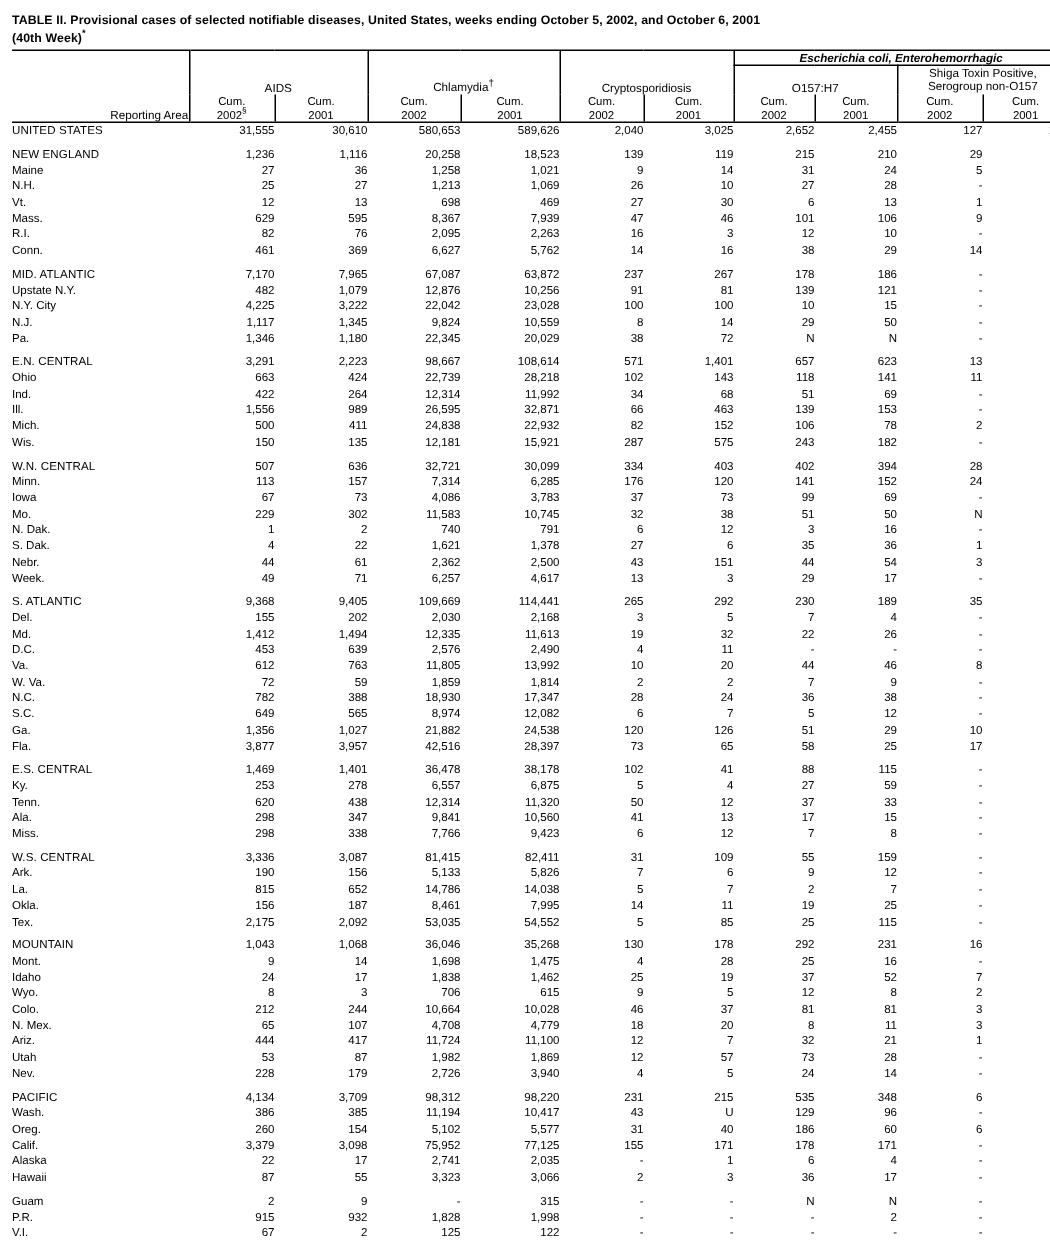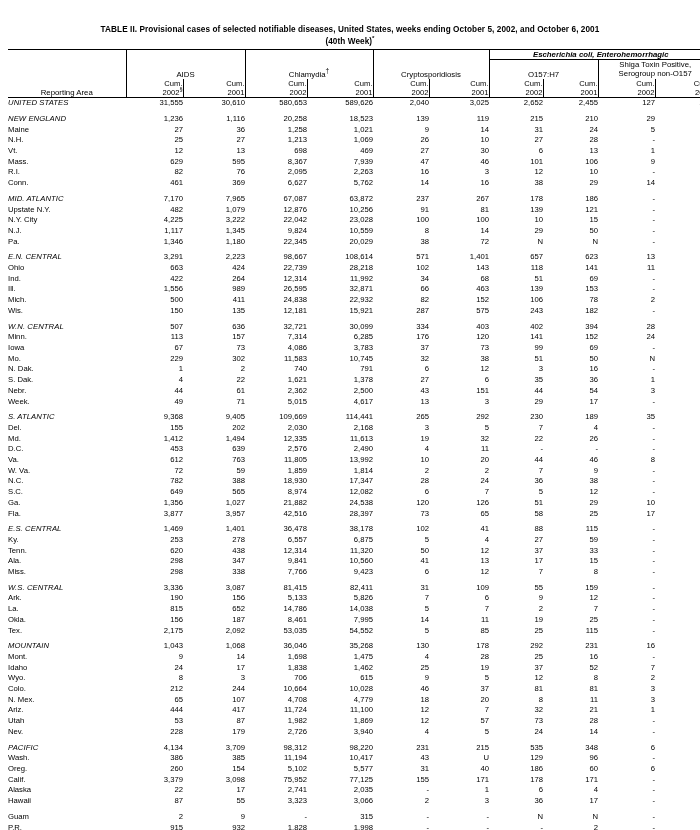--- a/index.html
+++ b/index.html
@@ -21,22 +21,21 @@
     box-sizing: border-box;
     padding: 8px 8px 0 8px;
   }
 
   
   .title {
     font-size: 8.2px;
     font-weight: bold;
     line-height: 11.5px;
     letter-spacing: 0.01em;
-    margin: 16px 0 2px 0;
-    text-align: center;
+    margin: 0 0 2px 0;
   }
   .title sup { font-size: 6.2px; font-weight: bold; vertical-align: super; line-height: 0; }
 
   
   table.main {
     border-collapse: collapse;
     width: 684px;
     table-layout: fixed;
     font-size: 7.6px;
   }
@@ -58,46 +57,46 @@
     padding-bottom: 2px;
     white-space: nowrap;
   }
   .grp-label.italic {
     font-style: italic;
     font-weight: bold;
   }
   .grp-label.two-line { line-height: 9.4px; }
 
   .colhead {
-    text-align: right;
+    text-align: center;
     font-size: 7.6px;
     font-weight: bold;
     line-height: 9.2px;
     padding-bottom: 2px;
     white-space: nowrap;
   }
   .colhead sup { font-size: 5.6px; vertical-align: super; line-height: 0; }
   .rep-area {
     font-size: 7.8px;
     font-weight: bold;
-    text-align: center;
+    text-align: right;
     padding-bottom: 2px;
     padding-left: 1px;
     white-space: nowrap;
   }
 
   
   tr.data td { line-height: 10.7px; height: 10.7px; }
   td.area {
     text-align: left;
     padding-left: 1px;
     white-space: nowrap;
     font-size: 7.7px;
   }
-  td.area.region { letter-spacing: 0.01em; font-style: italic; }
+  td.area.region { letter-spacing: 0.01em; }
   td.num {
     text-align: right;
     padding-right: 9px;
     white-space: nowrap;
     font-size: 7.7px;
     font-variant-numeric: tabular-nums;
   }
   tr.gap td { height: 5px; line-height: 5px; font-size: 0; }
 </style>
 </head>
@@ -544,21 +543,21 @@
           <td class="num">151</td>
           <td class="num">44</td>
           <td class="num">54</td>
           <td class="num">3</td>
           <td class="num">1</td>
         </tr>
         <tr class="data">
           <td class="area">Week.</td>
           <td class="num">49</td>
           <td class="num">71</td>
-          <td class="num">5,015</td>
+          <td class="num">6,257</td>
           <td class="num">4,617</td>
           <td class="num">13</td>
           <td class="num">3</td>
           <td class="num">29</td>
           <td class="num">17</td>
           <td class="num">-</td>
           <td class="num">-</td>
         </tr>
         <tr class="gap">
           <td colspan="11"></td>

